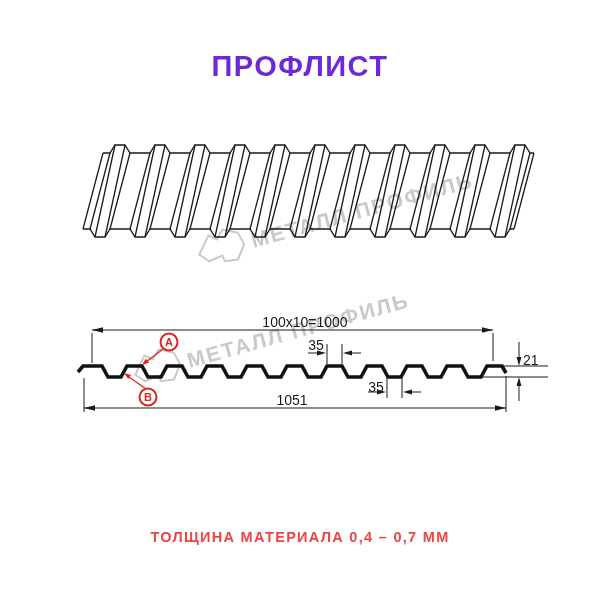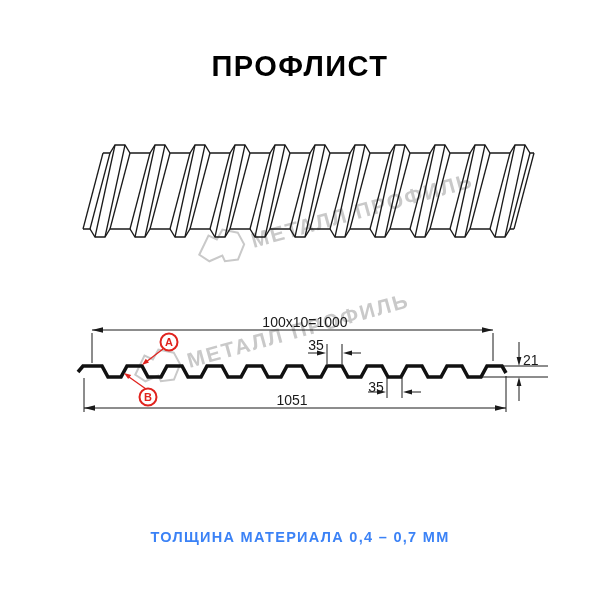--- a/index.html
+++ b/index.html
@@ -1,23 +1,23 @@
 <!DOCTYPE html>
 <html><head>
 <meta charset="utf-8">
 <style>
   html,body{margin:0;padding:0;background:#fff;}
   #page{position:relative;width:600px;height:600px;background:#ffffff;overflow:hidden;
         font-family:"Liberation Sans",sans-serif;}
   .title{position:absolute;top:50px;left:0;width:600px;text-align:center;
-         font-size:29px;font-weight:800;letter-spacing:1.5px;color:#000000;}
+         font-size:29px;font-weight:800;letter-spacing:1.5px;color:#6d28d9;}
   .subtitle{position:absolute;top:85px;left:0;width:600px;text-align:center;
             font-size:14px;font-weight:600;letter-spacing:0.5px;color:#1c1c1c;}
   .footer{position:absolute;top:529px;left:0;width:600px;text-align:center;
-          font-size:14.5px;font-weight:700;letter-spacing:1.3px;color:#3b82f6;}
+          font-size:14.5px;font-weight:700;letter-spacing:1.3px;color:#ef4444;}
   svg{position:absolute;left:0;top:0;}
   .ink{stroke:#1a1a1a;stroke-width:1.3;fill:none;}
   .thin{stroke:#1a1a1a;stroke-width:1;fill:none;}
   .heavy{stroke:#111111;stroke-width:3.6;fill:none;stroke-miterlimit:6;}
   .dimtxt{font-family:"Liberation Sans",sans-serif;font-size:14px;fill:#1a1a1a;}
   .wm{stroke:#c9c9c9;stroke-width:2;fill:none;}
   .wmtxt{font-family:"Liberation Sans",sans-serif;font-size:21px;font-weight:700;
          letter-spacing:2px;fill:#c9c9c9;}
   .red{stroke:#e0231e;stroke-width:2;fill:none;}
   .redthin{stroke:#e0231e;stroke-width:1.3;fill:none;}

